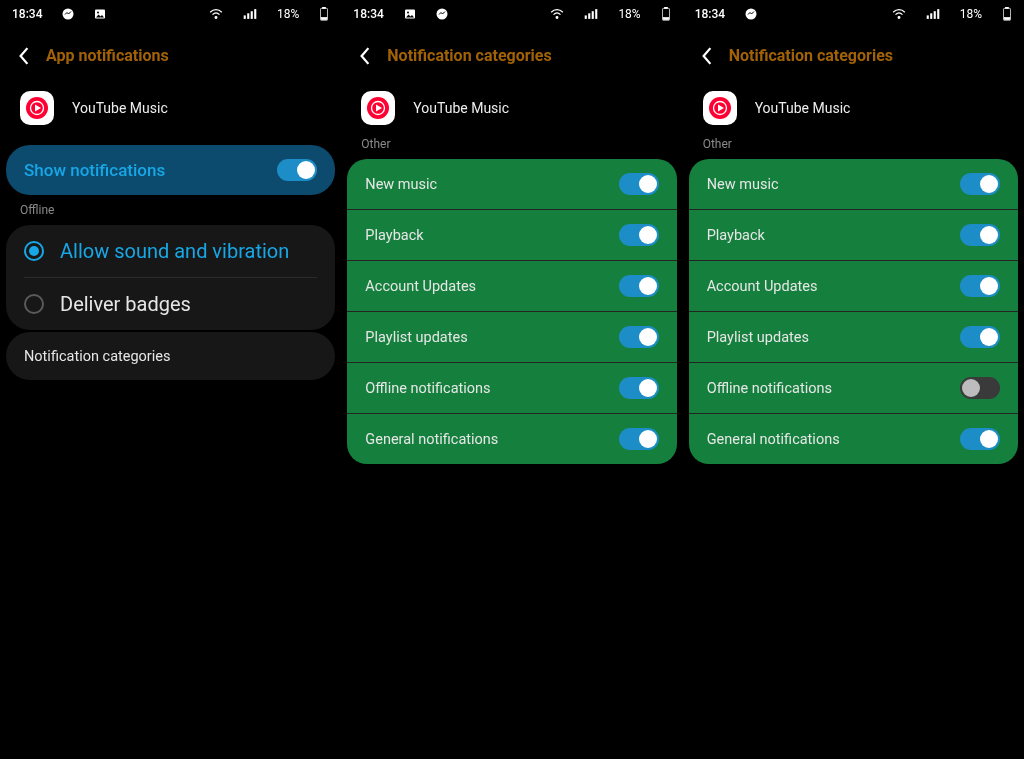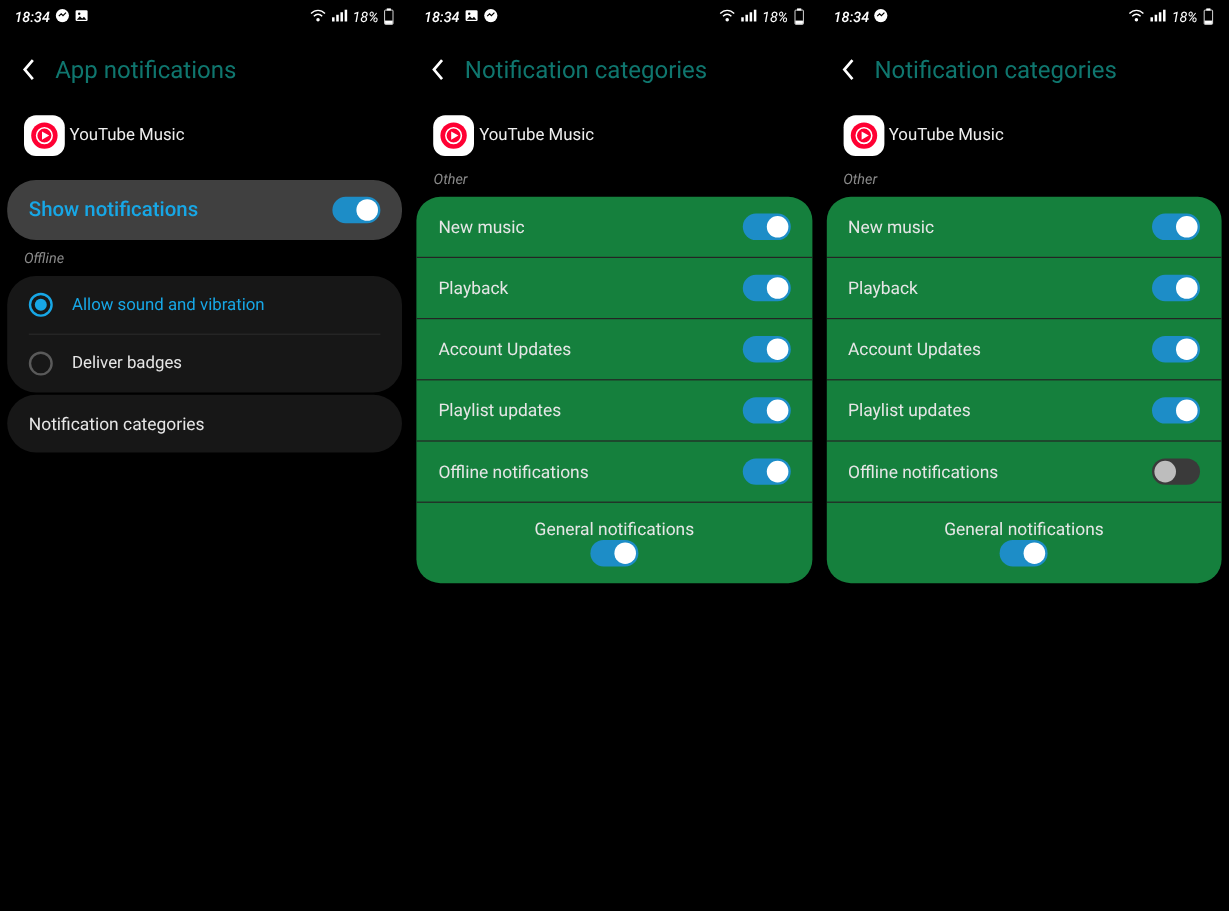--- a/index.html
+++ b/index.html
@@ -23,65 +23,63 @@
     height: 28px;
     display: flex;
     align-items: center;
     justify-content: space-between;
     padding: 0 12px;
     font-size: 12px;
     color: #fff;
   }
   .status-left, .status-right {
     display: flex;
-    align-items: flex-start;
-    gap: 4px;
-    font-style: italic;
+    align-items: center;
+    gap: 20px;
   }
   .status-left .time { font-weight: 500; }
   .status-icon { display:inline-flex; align-items:center; }
   .page-header {
     display:flex;
     align-items:center;
     gap: 14px;
     padding: 18px 16px 14px 16px;
   }
   .page-title {
-    font-size: 20px;
-    font-weight: 400;
-    color: #0f766e;
+    font-size: 16px;
+    font-weight: 700;
+    color: #a16207;
   }
   .back-btn {
     width: 16px; height: 16px;
     display:flex; align-items:center; justify-content:center;
     cursor:pointer;
   }
   .app-row {
     display:flex;
     align-items:center;
-    gap: 4px;
+    gap: 18px;
     padding: 12px 20px 16px 20px;
   }
   .app-icon {
     width: 34px; height: 34px;
     background:#fff;
     border-radius: 10px;
     display:flex;
     align-items:center;
     justify-content:center;
   }
   .app-name {
     font-size: 14px;
     color:#eee;
   }
   .section-label {
     font-size: 12px;
     color:#8a8a8a;
     padding: 4px 20px 6px 20px;
-    font-style: italic;
   }
   .card {
     background:#171717;
     border-radius: 24px;
     margin: 4px 6px;
   }
   .card.tight { margin: 2px 6px; }
   .row {
     display:flex;
     align-items:center;
@@ -128,34 +126,34 @@
     border-radius:50%;
     border:2px solid #5a5a5a;
     display:flex;
     align-items:center;
     justify-content:center;
     cursor:pointer;
   }
   .radio.selected { border-color:#17a7e6; }
   .radio .dot { width:10px; height:10px; border-radius:50%; background:#17a7e6; display:none; }
   .radio.selected .dot { display:block; }
-  .radio-label { font-size:14px; color:#e6e6e6; }
+  .radio-label { font-size:20px; color:#e6e6e6; }
   .radio-label.accent { color:#17a7e6; }
   .divider { height:1px; background:#2a2a2a; margin:0 18px; }
   
   .list-card {
     background:#15803d;
     border-radius:20px;
     margin: 2px 6px;
     overflow:hidden;
   }
   .list-card .row { border-bottom:1px solid #242424; }
-  .list-card .row:last-child { border-bottom:none;flex-direction:column; }
+  .list-card .row:last-child { border-bottom:none; }
   .highlight {
-    background:#404040;
+    background:#0c4a6e;
   }
 </style>
 </head>
 <body>
 
 <div class="screen">
   <div class="status-bar">
     <div class="status-left">
       <span class="time">18:34</span>
       <span class="status-icon">

